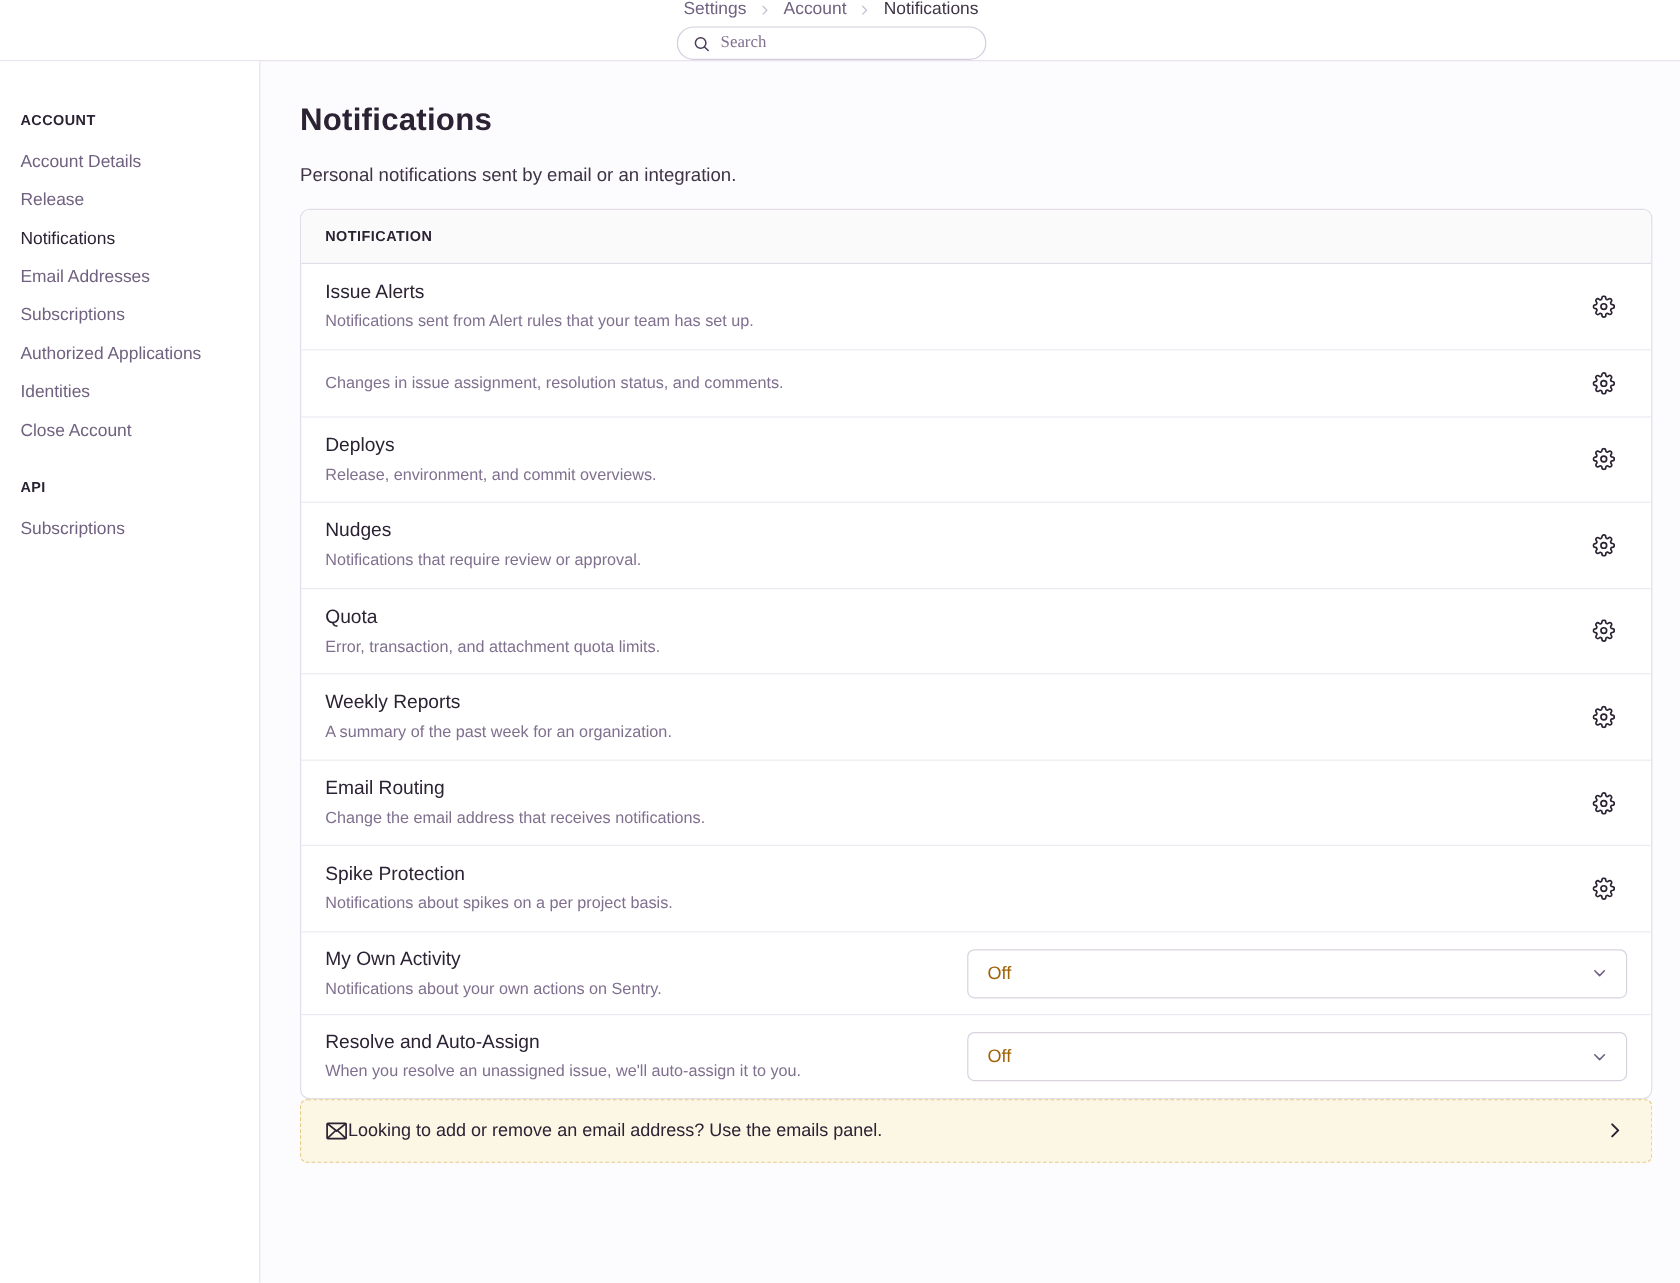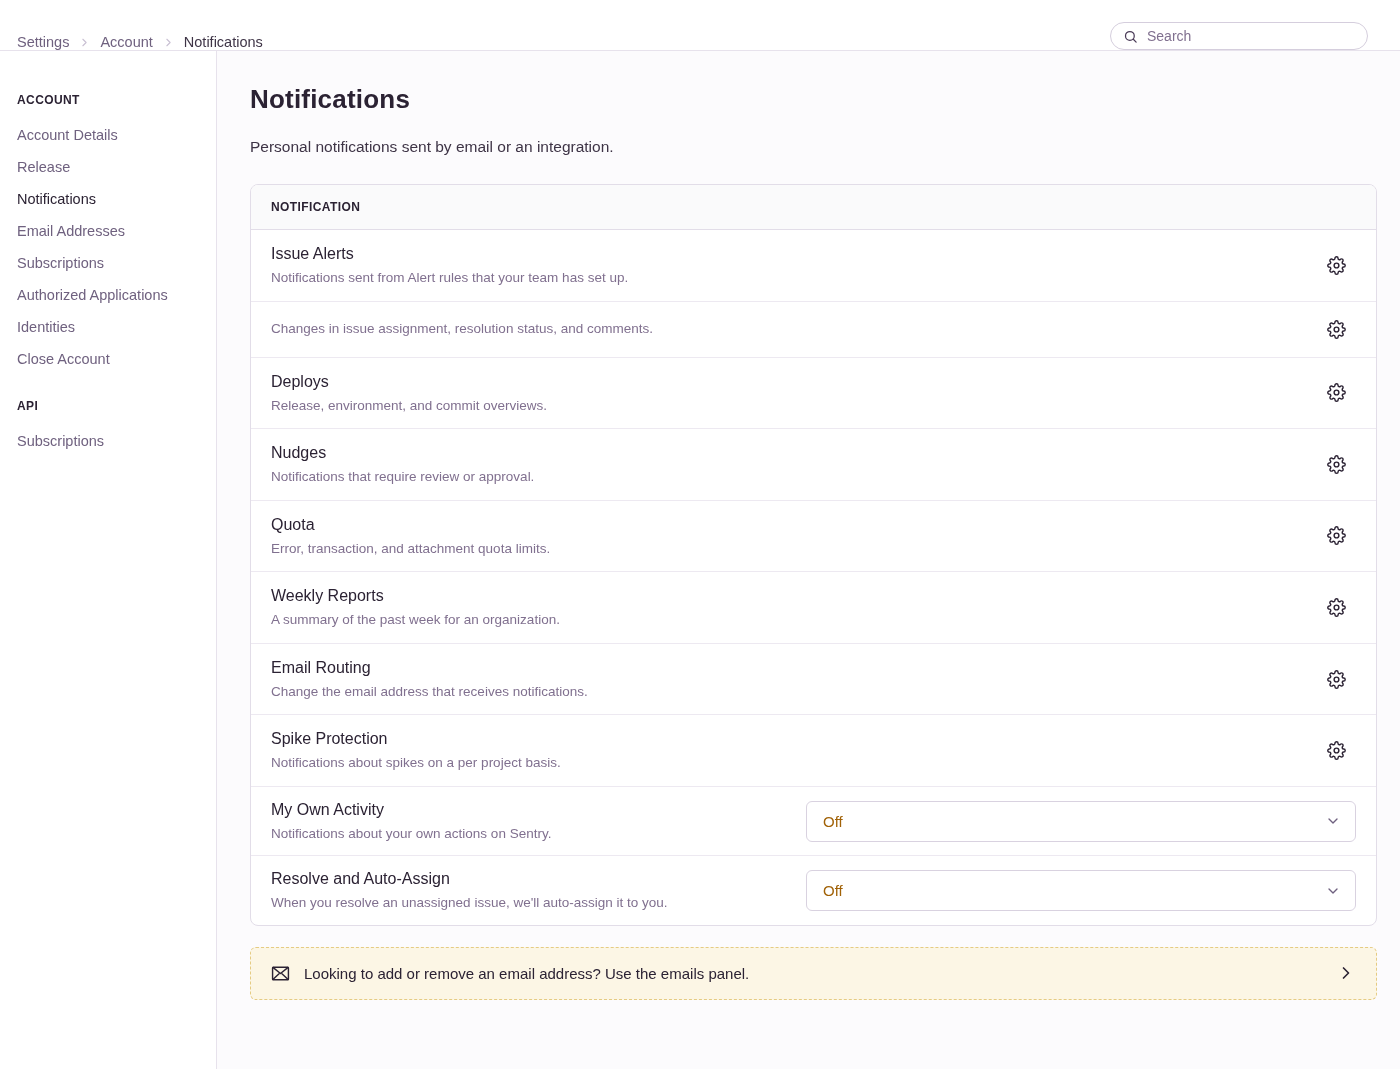--- a/index.html
+++ b/index.html
@@ -10,38 +10,39 @@
     color: #2B2233;
   }
   .page { width: 1400px; min-height: 1069px; background: #FCFBFD; }
 
   
   .topbar {
     height: 51px;
     background: #FFFFFF;
     border-bottom: 1px solid #E7E2EC;
     display: flex;
-    align-items: flex-end;
+    align-items: center;
     justify-content: space-between;
     padding: 0 32px 0 17px;
+    flex-direction: column;
   }
   .breadcrumb { display: flex; align-items: center; gap: 9px; font-size: 14.5px; }
   .crumb { color: #6F617F; text-decoration: none; cursor: pointer; }
   .crumb.active { color: #3E3446; }
   .crumb-sep { display: flex; align-items: center; }
 
   .searchbox {
     display: flex; align-items: center; gap: 7px;
     width: 258px; height: 28px;
     border: 1px solid #D5CEDD; border-radius: 14px;
     padding: 0 12px; background: #FFFFFF;
   }
   .searchbox input {
     border: none; outline: none; flex: 1; font-size: 14px;
-    font-family: Liberation Sans, sans-serif;
+    font-family: Liberation Serif, serif;
     color: #be185d; background: transparent; min-width: 0;
   }
   .searchbox input::placeholder { color: #80708F; }
 
   
   .layout { display: flex; align-items: stretch; min-height: 1018px; }
   .sidebar {
     width: 217px; flex-shrink: 0;
     background: #FFFFFF;
     border-right: 1px solid #E7E2EC;
@@ -57,21 +58,21 @@
     padding: 8px 0; text-decoration: none; cursor: pointer;
   }
   .side-item.active { color: #2B2233; }
 
   
   .main { flex: 1; padding: 33px 23px 30px 33px; }
   .page-title { font-size: 26px; font-weight: 700; margin: 0; color: #2B2233; letter-spacing: 0.2px; }
   .page-subtitle { font-size: 15.5px; color: #3E3446; margin: 23px 0 0 0; }
 
   .panel {
-    margin-top: 28px;
+    margin-top: 18px;
     background: #FFFFFF;
     border: 1px solid #E2DDE8;
     border-radius: 8px;
     overflow: hidden;
   }
   .panel-header {
     background: #FAFAFB;
     border-bottom: 1px solid #E2DDE8;
     padding: 15px 20px;
     font-size: 12px; font-weight: 700; letter-spacing: 0.4px;
@@ -97,22 +98,21 @@
     border: 1px solid #D9D2E0; border-radius: 6px;
     background: #FFFFFF;
     display: flex; align-items: center; justify-content: space-between;
     padding: 0 14px 0 16px;
     font-size: 15px; color: #a16207;
     cursor: pointer;
   }
 
   
   .banner {
-    margin-top: 21px;
-    display: flex; align-items: center; gap: 14px;
+    display: flex; align-items: center; gap: 0;
     background: #FCF6E5;
     border: 1px dashed #E5CB83;
     border-radius: 6px;
     height: 53px; padding: 0 20px;
     font-size: 15px; color: #2B2233;
     cursor: pointer;
   }
   .banner-text { flex: 1; }
   .icon-wrap { display: flex; align-items: center; }
 </style>

